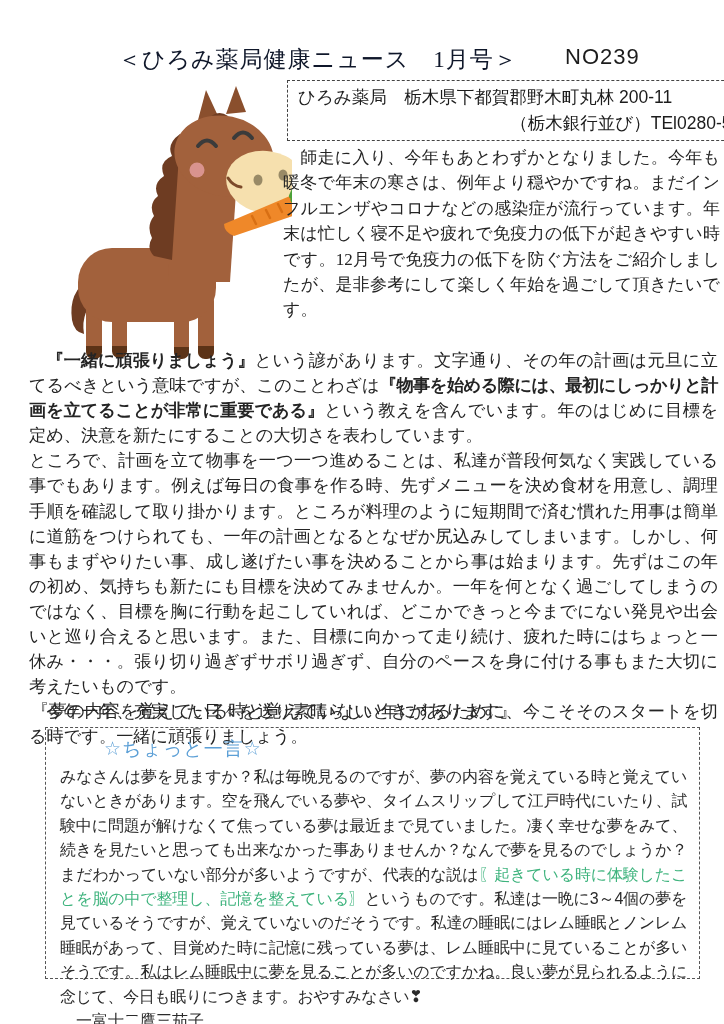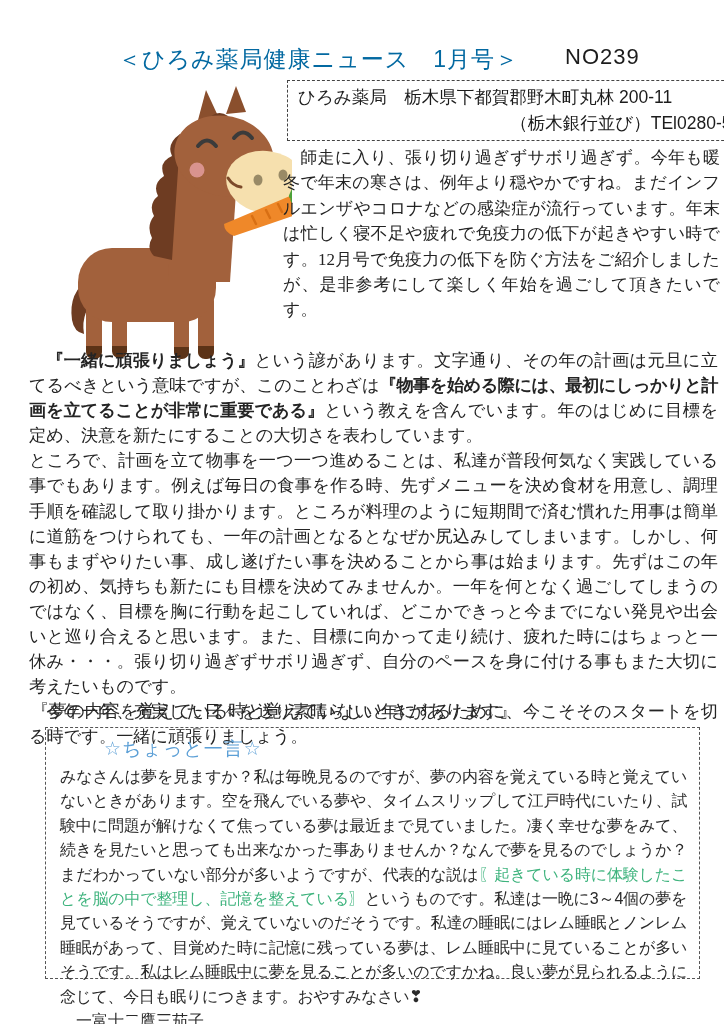--- a/index.html
+++ b/index.html
@@ -1,21 +1,21 @@
 <!DOCTYPE html>
 <html><head>
 <meta charset="utf-8">
 <style>
   html,body{margin:0;padding:0;background:#fff;}
   .page{position:relative;width:724px;height:1024px;background:#ffffff;overflow:hidden;
         font-family:"Liberation Serif","DejaVu Serif",serif;color:#222;}
 
   .title-row{position:absolute;left:118px;top:44px;width:590px;display:flex;align-items:baseline;}
-  .page-title{font-family:Liberation Sans, sans-serif;font-size:23px;font-weight:500;
-              letter-spacing:1px;color:#0369a1;white-space:nowrap;}
+  .page-title{font-family:Liberation Serif, serif;font-size:23px;font-weight:500;
+              letter-spacing:1px;color:#0f172a;white-space:nowrap;}
   .issue-no{position:absolute;left:447px;top:0;font-family:"Liberation Sans","DejaVu Sans",sans-serif;
             font-size:22px;color:#1c1c1c;letter-spacing:1px;}
 
   .address-box{position:absolute;left:287px;top:80px;width:512px;border:1.6px dashed #444;
                padding:3px 8px 4px 10px;box-sizing:border-box;
                font-family:"Liberation Sans","DejaVu Sans",sans-serif;font-size:17.5px;
                line-height:26px;color:#1c1c1c;}
   .address-line2{text-align:right;padding-right:4px;}
 
   .horse-illo{position:absolute;left:28px;top:82px;width:264px;height:286px;}
@@ -95,21 +95,21 @@
       <path d="M196 142 L262 114 Q273 118 271 132 L206 154 Q196 150 196 142 Z" fill="#ef8829"></path>
       <path d="M224 134 l4 8 M238 128 l4 8 M250 122 l4 8" stroke="#d86f14" stroke-width="2.5" stroke-linecap="round"></path>
 
       <path d="M266 118 L286 104" stroke="#4ca139" stroke-width="7" stroke-linecap="round"></path>
       <path d="M268 124 L292 122" stroke="#4ca139" stroke-width="7" stroke-linecap="round"></path>
       <path d="M264 114 L272 96" stroke="#4ca139" stroke-width="6" stroke-linecap="round"></path>
     </svg>
   </div>
 
   <div class="intro-col">
-    <p>　師走に入り、張り切り過ぎずサボリ過ぎず。今年も暖冬で年末の寒さは、例年より穏やかですね。まだインフルエンザやコロナなどの感染症が流行っています。年末は忙しく寝不足や疲れで免疫力の低下が起きやすい時です。12月号で免疫力の低下を防ぐ方法をご紹介しましたが、是非参考にして楽しく年始を過ごして頂きたいです。</p>
+    <p>　師走に入り、今年もあとわずかとなりました。今年も暖冬で年末の寒さは、例年より穏やかですね。まだインフルエンザやコロナなどの感染症が流行っています。年末は忙しく寝不足や疲れで免疫力の低下が起きやすい時です。12月号で免疫力の低下を防ぐ方法をご紹介しましたが、是非参考にして楽しく年始を過ごして頂きたいです。</p>
   </div>
 
   <div class="main-text">
     <p><span>　</span><span class="rich-bold">『一緒に頑張りましょう』</span><span>という諺があります。文字通り、その年の計画は元旦に立てるべきという意味ですが、このことわざは</span><span class="rich-bold">『物事を始める際には、最初にしっかりと計画を立てることが非常に重要である』</span><span>という教えを含んでいます。年のはじめに目標を定め、決意を新たにすることの大切さを表わしています。</span></p>
     <p><span>ところで、計画を立て物事を一つ一つ進めることは、私達が普段何気なく実践している事でもあります。例えば毎日の食事を作る時、先ずメニューを決め食材を用意し、調理手順を確認して取り掛かります。ところが料理のように短期間で済む慣れた用事は簡単に道筋をつけられても、一年の計画となるとなぜか尻込みしてしまいます。しかし、何事もまずやりたい事、成し遂げたい事を決めることから事は始まります。先ずはこの年の初め、気持ちも新たにも目標を決めてみませんか。一年を何となく過ごしてしまうのではなく、目標を胸に行動を起こしていれば、どこかできっと今までにない発見や出会いと巡り合えると思います。また、目標に向かって走り続け、疲れた時にはちょっと一休み・・・。張り切り過ぎずサボリ過ぎず、自分のペースを身に付ける事もまた大切に考えたいものです。</span></p>
     <p><span>　今年一年、充実した日々を送り素晴らしい年にするために、今こそそのスタートを切る時です。一緒に頑張りましょう。</span></p>
   </div>
 
   <div class="closing-line">『夢の内容を覚えている時と覚えていないときがあります』</div>
 

